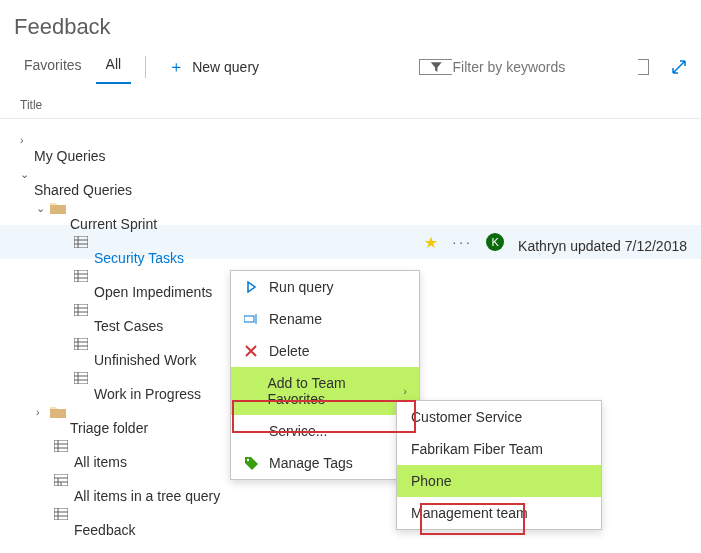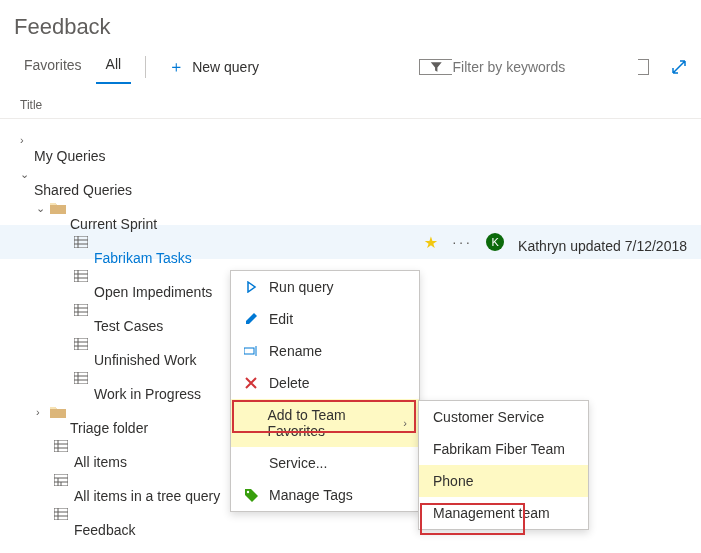--- a/index.html
+++ b/index.html
@@ -135,40 +135,40 @@
   box-shadow: 0 3px 8px rgba(0,0,0,0.15);
 }
 .menu-item {
   display: flex;
   align-items: center;
   gap: 10px;
   padding: 8px 12px;
   cursor: pointer;
   position: relative;
 }
-.menu-item.hover { background: #fef9c3; }
+.menu-item.hover { background: #bef264; }
 .menu-item .mi-icon {
   width: 16px;
   display: inline-flex;
   align-items: center;
   justify-content: center;
 }
 .mi-blue { color: #0078d4; }
 .mi-red { color: #d13438; }
 .mi-green { color: #389e0d; }
 .submenu-caret {
   margin-left: auto;
   color: #605e5c;
   font-size: 11px;
 }
 .submenu {
   position: absolute;
   top: 400px;
-  left: 418px;
-  width: 171px;
+  left: 396px;
+  width: 206px;
   background: #fff;
   border: 1px solid #c8c6c4;
   box-shadow: 0 3px 8px rgba(0,0,0,0.15);
 }
 .submenu .menu-item { padding: 8px 14px; }
 .highlight-box {
   position: absolute;
   border: 2px solid #d13438;
   pointer-events: none;
 }
@@ -230,21 +230,21 @@
 
   <div class="tree-row indent-3 selected">
     <span class="icon-slot">
       <svg width="14" height="12" viewBox="0 0 14 12">
           <rect x="0" y="0" width="14" height="12" fill="none" stroke="#605e5c"></rect>
           <line x1="0" y1="4" x2="14" y2="4" stroke="#605e5c"></line>
           <line x1="0" y1="8" x2="14" y2="8" stroke="#605e5c"></line>
           <line x1="4" y1="0" x2="4" y2="12" stroke="#605e5c"></line>
         </svg>
     </span>
-    <span class="row-label link">Fabrikam Tasks</span>
+    <span class="row-label link">Security Tasks</span>
     <div class="row-right">
       <span class="star">★</span>
       <span class="more">···</span>
       <span class="avatar">K</span>
       <span class="meta">Kathryn updated 7/12/2018</span>
     </div>
   </div>
 
   <div class="tree-row indent-3">
     <span class="icon-slot">
@@ -348,28 +348,20 @@
   <div class="menu-item">
     <span class="mi-icon mi-blue">
       <svg width="12" height="12" viewBox="0 0 12 12">
           <path fill="none" stroke="#0078d4" stroke-width="1.5" d="M3 1l7 5-7 5z"></path>
         </svg>
     </span>
     <span>Run query</span>
   </div>
   <div class="menu-item">
     <span class="mi-icon mi-blue">
-      <svg width="12" height="12" viewBox="0 0 12 12">
-          <path fill="#0078d4" d="M9 0l3 3-8 8H1V8z"></path>
-        </svg>
-    </span>
-    <span>Edit</span>
-  </div>
-  <div class="menu-item">
-    <span class="mi-icon mi-blue">
       <svg width="14" height="10" viewBox="0 0 14 10">
           <rect x="0" y="2" width="10" height="6" fill="none" stroke="#0078d4"></rect>
           <line x1="12" y1="0" x2="12" y2="10" stroke="#0078d4"></line>
         </svg>
     </span>
     <span>Rename</span>
   </div>
   <div class="menu-item">
     <span class="mi-icon mi-red">
       <svg width="12" height="12" viewBox="0 0 12 12">

